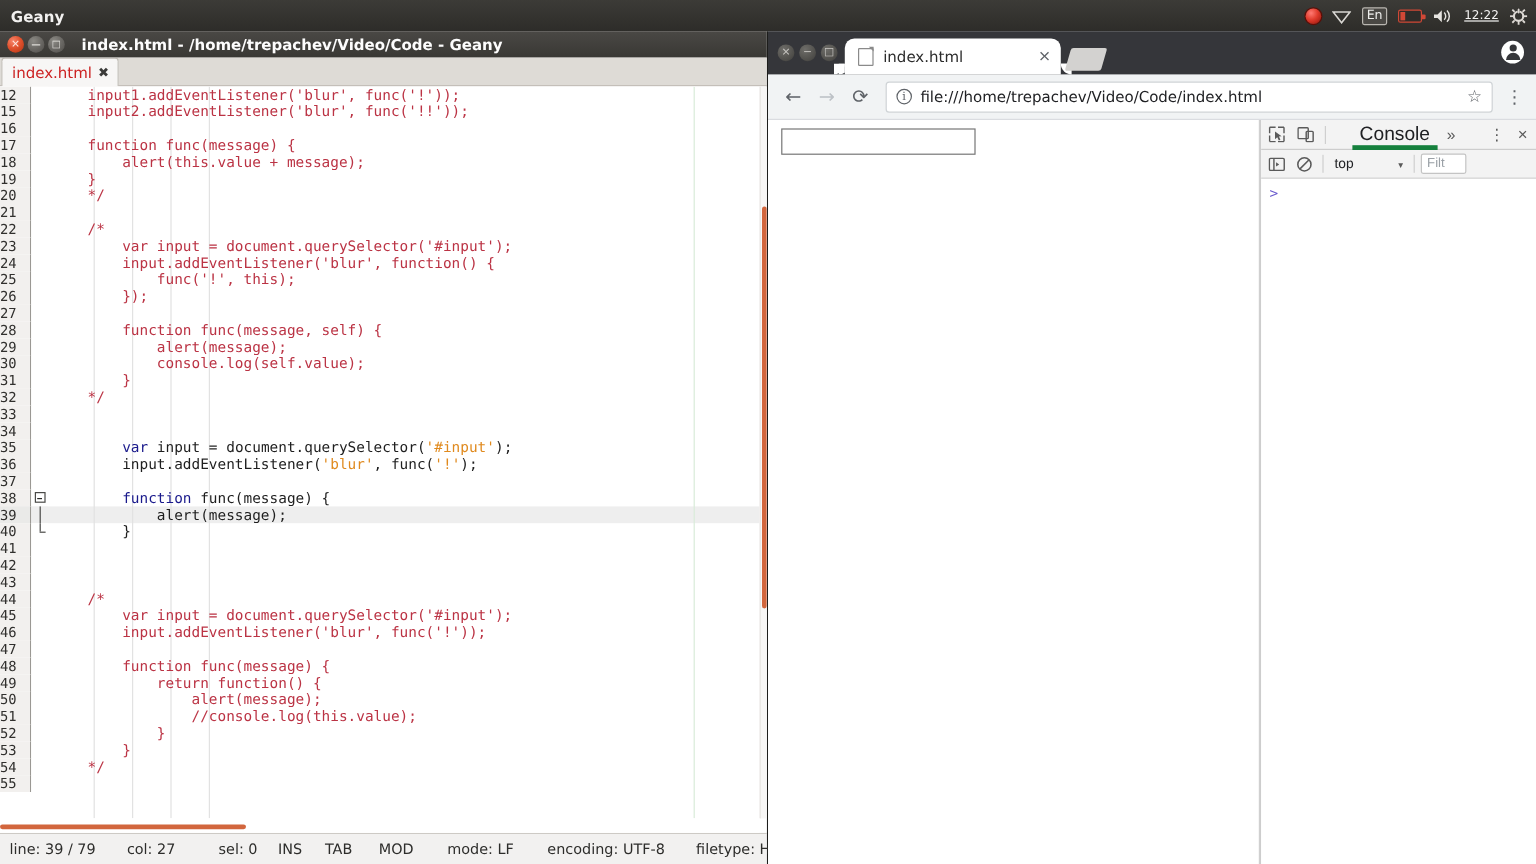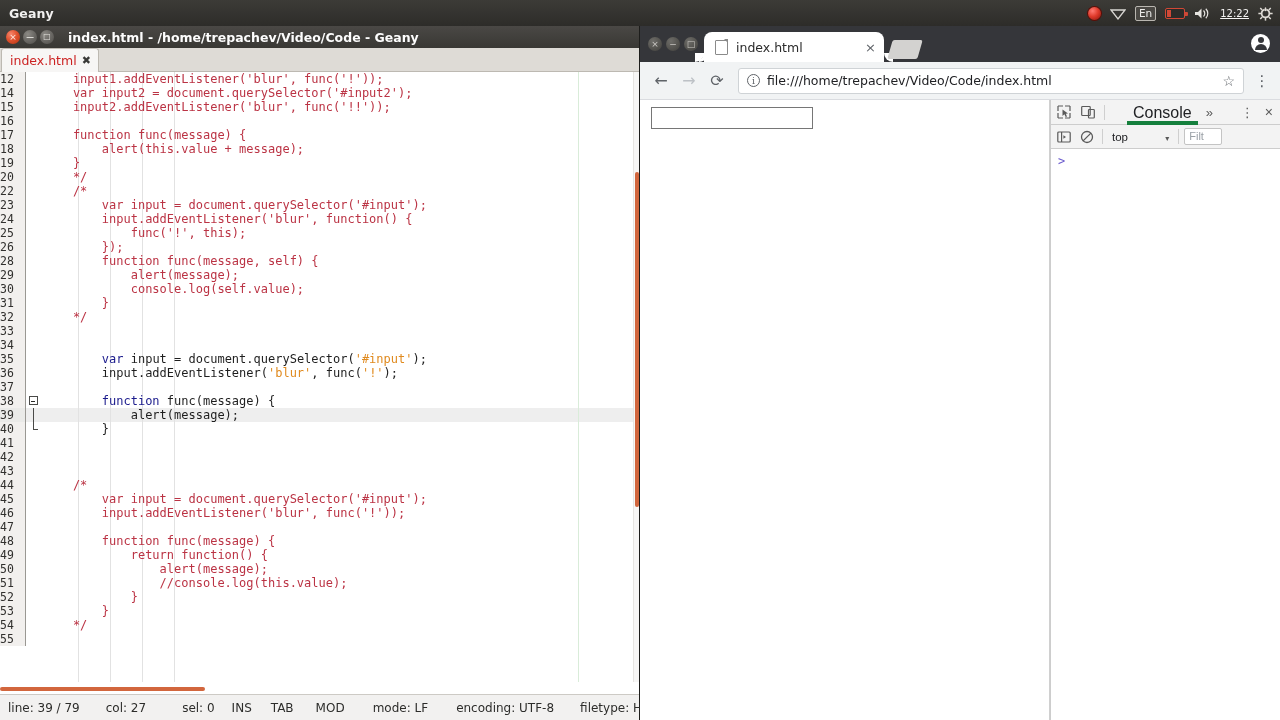--- a/index.html
+++ b/index.html
@@ -338,32 +338,33 @@
       <div id="editor">
         <div id="indent-guides">
           <div class="iguide" style="left:78px"></div>
           <div class="iguide" style="left:110px"></div>
           <div class="iguide" style="left:142px"></div>
           <div class="iguide" style="left:174px"></div>
           <div id="longline"></div>
         </div>
         <div id="code-lines">
             <div class="eline"><div class="gutter">12</div><div class="foldcol"></div><div class="code"><span class="cm">    input1.addEventListener('blur', func('!'));</span></div></div>
-            <div class="eline"><div class="gutter">14</div><div class="foldcol"></div><div class="code"><span class="cm">    var input2 = document.querySelector('#input2');</span></div></div>
             <div class="eline"><div class="gutter">15</div><div class="foldcol"></div><div class="code"><span class="cm">    input2.addEventListener('blur', func('!!'));</span></div></div>
             <div class="eline"><div class="gutter">16</div><div class="foldcol"></div><div class="code"></div></div>
             <div class="eline"><div class="gutter">17</div><div class="foldcol"></div><div class="code"><span class="cm">    function func(message) {</span></div></div>
             <div class="eline"><div class="gutter">18</div><div class="foldcol"></div><div class="code"><span class="cm">        alert(this.value + message);</span></div></div>
             <div class="eline"><div class="gutter">19</div><div class="foldcol"></div><div class="code"><span class="cm">    }</span></div></div>
             <div class="eline"><div class="gutter">20</div><div class="foldcol"></div><div class="code"><span class="cm">    */</span></div></div>
+            <div class="eline"><div class="gutter">21</div><div class="foldcol"></div><div class="code"></div></div>
             <div class="eline"><div class="gutter">22</div><div class="foldcol"></div><div class="code"><span class="cm">    /*</span></div></div>
             <div class="eline"><div class="gutter">23</div><div class="foldcol"></div><div class="code"><span class="cm">        var input = document.querySelector('#input');</span></div></div>
             <div class="eline"><div class="gutter">24</div><div class="foldcol"></div><div class="code"><span class="cm">        input.addEventListener('blur', function() {</span></div></div>
             <div class="eline"><div class="gutter">25</div><div class="foldcol"></div><div class="code"><span class="cm">            func('!', this);</span></div></div>
             <div class="eline"><div class="gutter">26</div><div class="foldcol"></div><div class="code"><span class="cm">        });</span></div></div>
+            <div class="eline"><div class="gutter">27</div><div class="foldcol"></div><div class="code"></div></div>
             <div class="eline"><div class="gutter">28</div><div class="foldcol"></div><div class="code"><span class="cm">        function func(message, self) {</span></div></div>
             <div class="eline"><div class="gutter">29</div><div class="foldcol"></div><div class="code"><span class="cm">            alert(message);</span></div></div>
             <div class="eline"><div class="gutter">30</div><div class="foldcol"></div><div class="code"><span class="cm">            console.log(self.value);</span></div></div>
             <div class="eline"><div class="gutter">31</div><div class="foldcol"></div><div class="code"><span class="cm">        }</span></div></div>
             <div class="eline"><div class="gutter">32</div><div class="foldcol"></div><div class="code"><span class="cm">    */</span></div></div>
             <div class="eline"><div class="gutter">33</div><div class="foldcol"></div><div class="code"></div></div>
             <div class="eline"><div class="gutter">34</div><div class="foldcol"></div><div class="code"></div></div>
             <div class="eline"><div class="gutter">35</div><div class="foldcol"></div><div class="code"><span class="pl">        </span><span class="kw">var</span><span class="pl"> input = document.querySelector(</span><span class="str">'#input'</span><span class="pl">);</span></div></div>
             <div class="eline"><div class="gutter">36</div><div class="foldcol"></div><div class="code"><span class="pl">        input.addEventListener(</span><span class="str">'blur'</span><span class="pl">, func(</span><span class="str">'!'</span><span class="pl">);</span></div></div>
             <div class="eline"><div class="gutter">37</div><div class="foldcol"></div><div class="code"></div></div>

